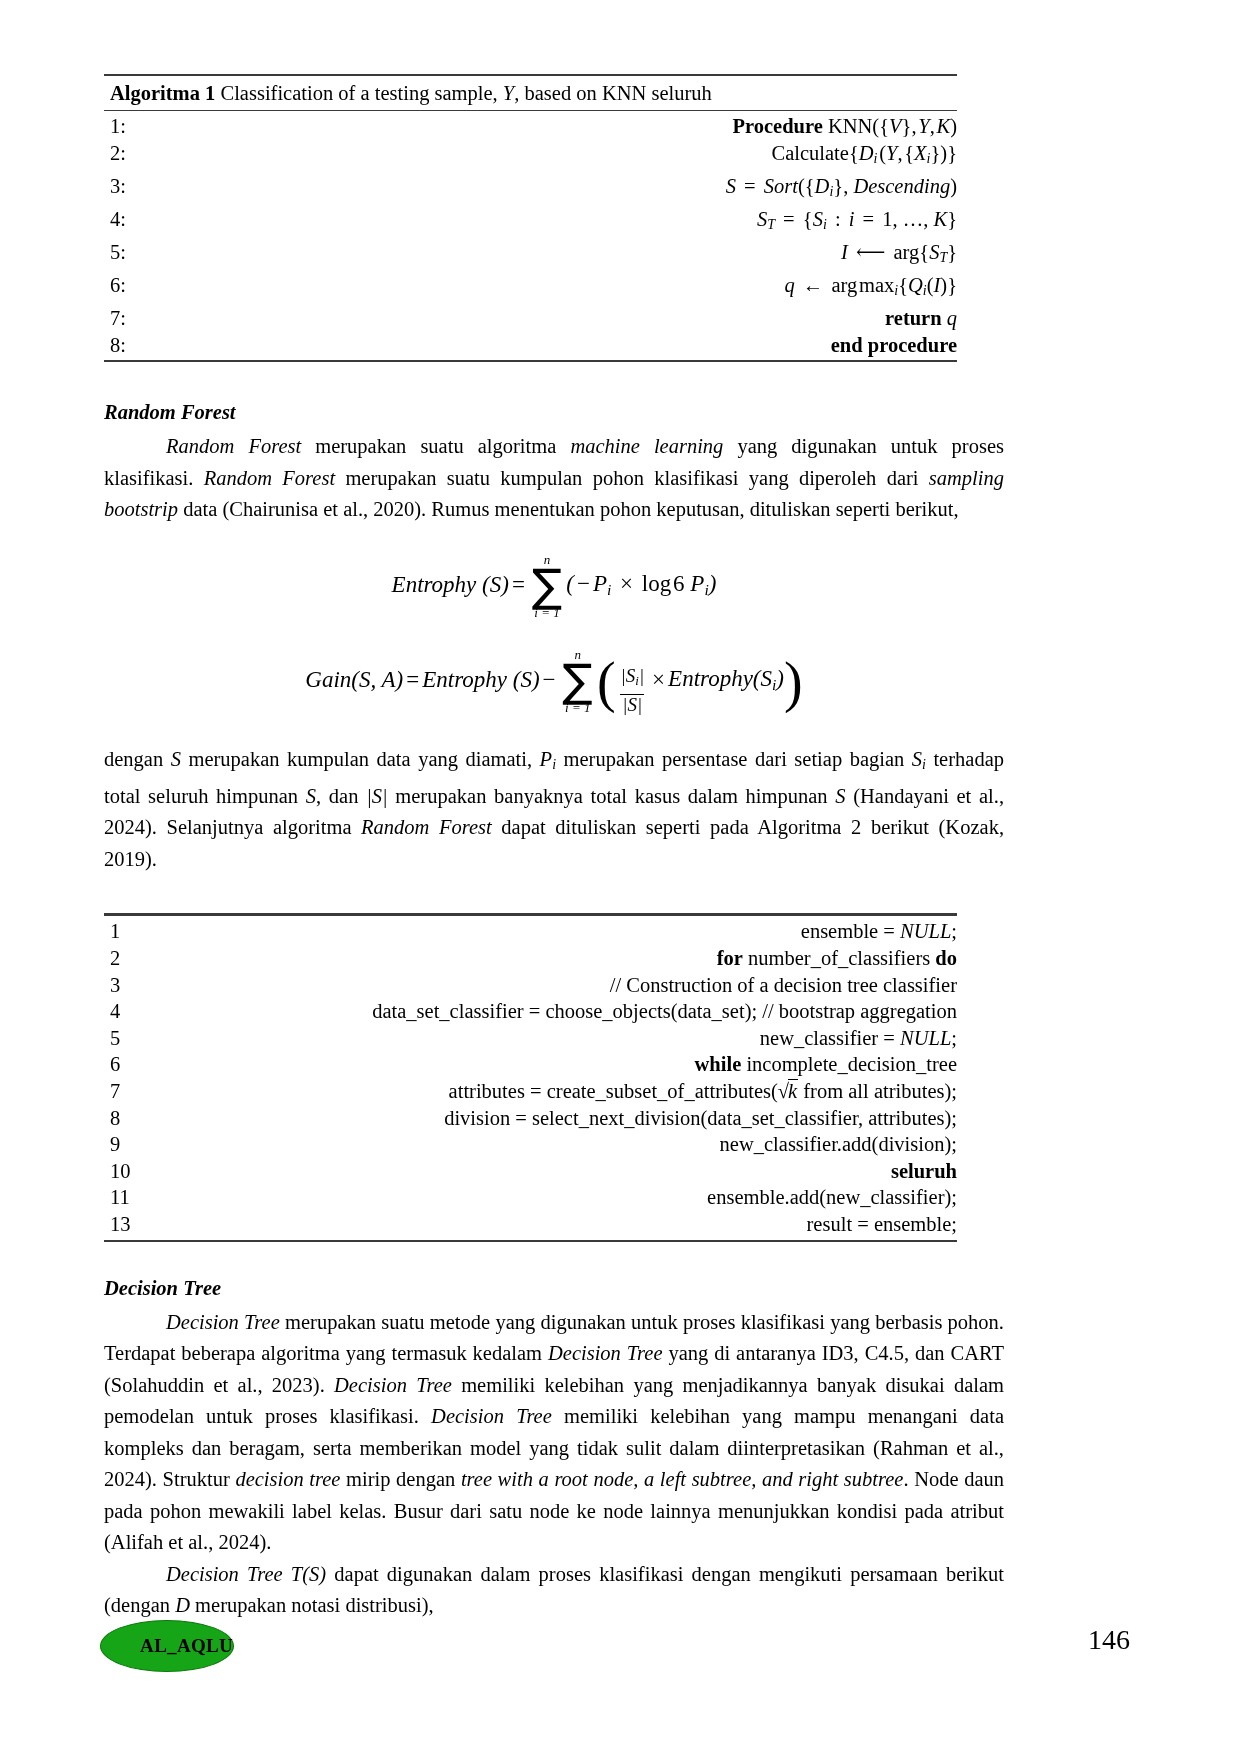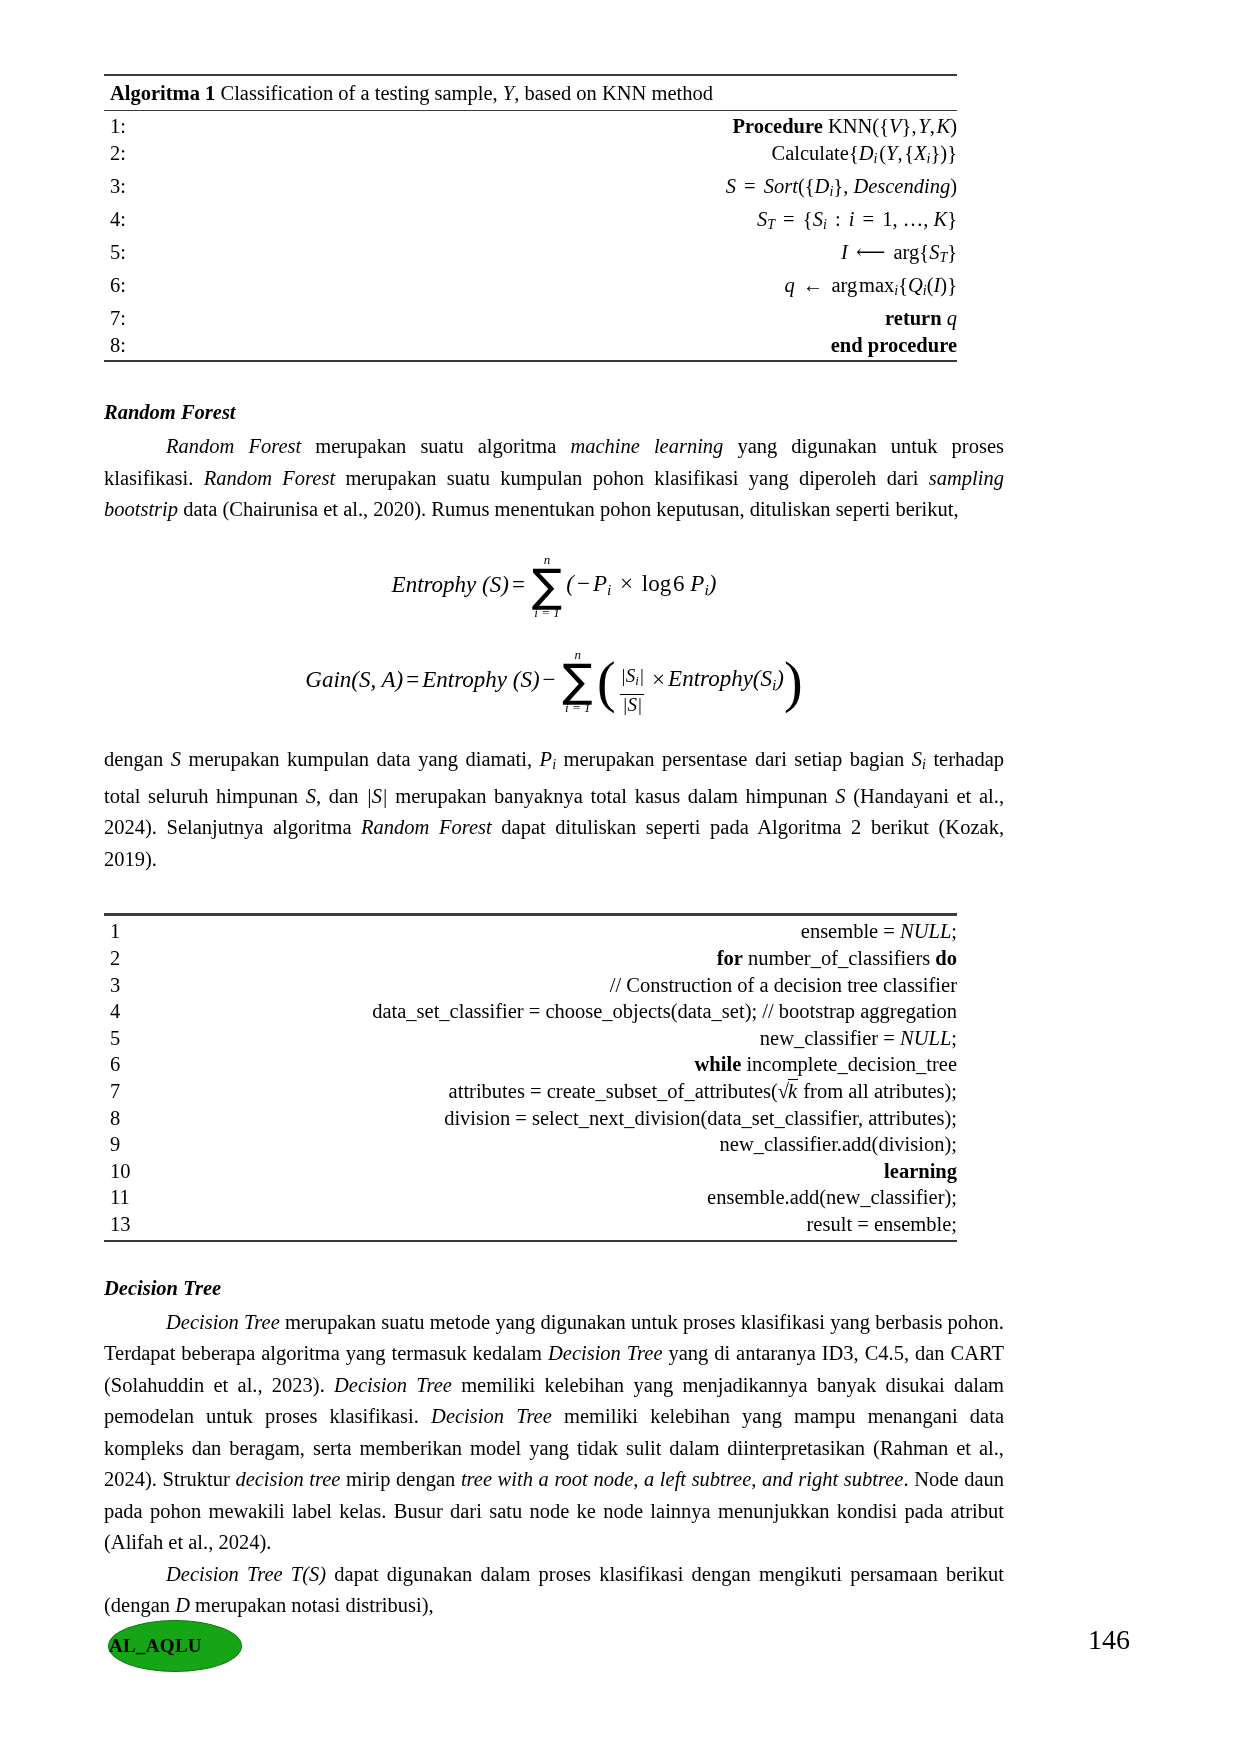--- a/index.html
+++ b/index.html
@@ -183,30 +183,30 @@
   
   .footer {
     position: absolute;
     left: 0;
     top: 1612px;
     width: 1240px;
     height: 90px;
   }
   .logo {
     position: absolute;
-    left: 108px;
+    left: 100px;
     top: 8px;
     width: 132px;
     height: 50px;
     border-radius: 50%;
     background: #16a516;
     border: 1px solid #0b7a0b;
     display: flex;
     align-items: center;
-    justify-content: flex-start;
+    justify-content: flex-end;
   }
   .logo span {
     font-family: "Liberation Serif", serif;
     font-weight: bold;
     font-size: 19px;
     color: #000000;
     letter-spacing: 0.3px;
   }
   .pageno {
     position: absolute;
@@ -218,21 +218,21 @@
 </head>
 <body>
 
 <div class="page">
   <div class="content">
 
     <div class="algo algo1">
       <div class="rule-top"></div>
       <div class="algo-title">
         <b>Algoritma 1</b>
-        <span>Classification of a testing sample, </span><span class="math">Y</span><span>, based on KNN method</span>
+        <span>Classification of a testing sample, </span><span class="math">Y</span><span>, based on KNN seluruh</span>
       </div>
       <div class="rule-mid"></div>
       <div class="algo-body">
 
         <div class="algo-line">
           <span class="num">1:</span>
           <span class="code" style="padding-left:50px">
             <span class="bold">Procedure</span> <span class="mathup">KNN(</span><span class="mathup">{</span><span class="math">V</span><span class="mathup">},</span> <span class="math">Y</span><span class="mathup">,</span> <span class="math">K</span><span class="mathup">)</span>
           </span>
         </div>
@@ -383,21 +383,21 @@
           <span class="code" style="padding-left:82px">division = select_next_division(data_set_classifier, attributes);</span>
         </div>
 
         <div class="algo-line">
           <span class="num">9</span>
           <span class="code" style="padding-left:82px">new_classifier.add(division);</span>
         </div>
 
         <div class="algo-line">
           <span class="num">10</span>
-          <span class="code bold" style="padding-left:68px">learning</span>
+          <span class="code bold" style="padding-left:68px">seluruh</span>
         </div>
 
         <div class="algo-line">
           <span class="num">11</span>
           <span class="code" style="padding-left:68px">ensemble.add(new_classifier);</span>
         </div>
 
 
         <div class="algo-line">
           <span class="num">13</span>

